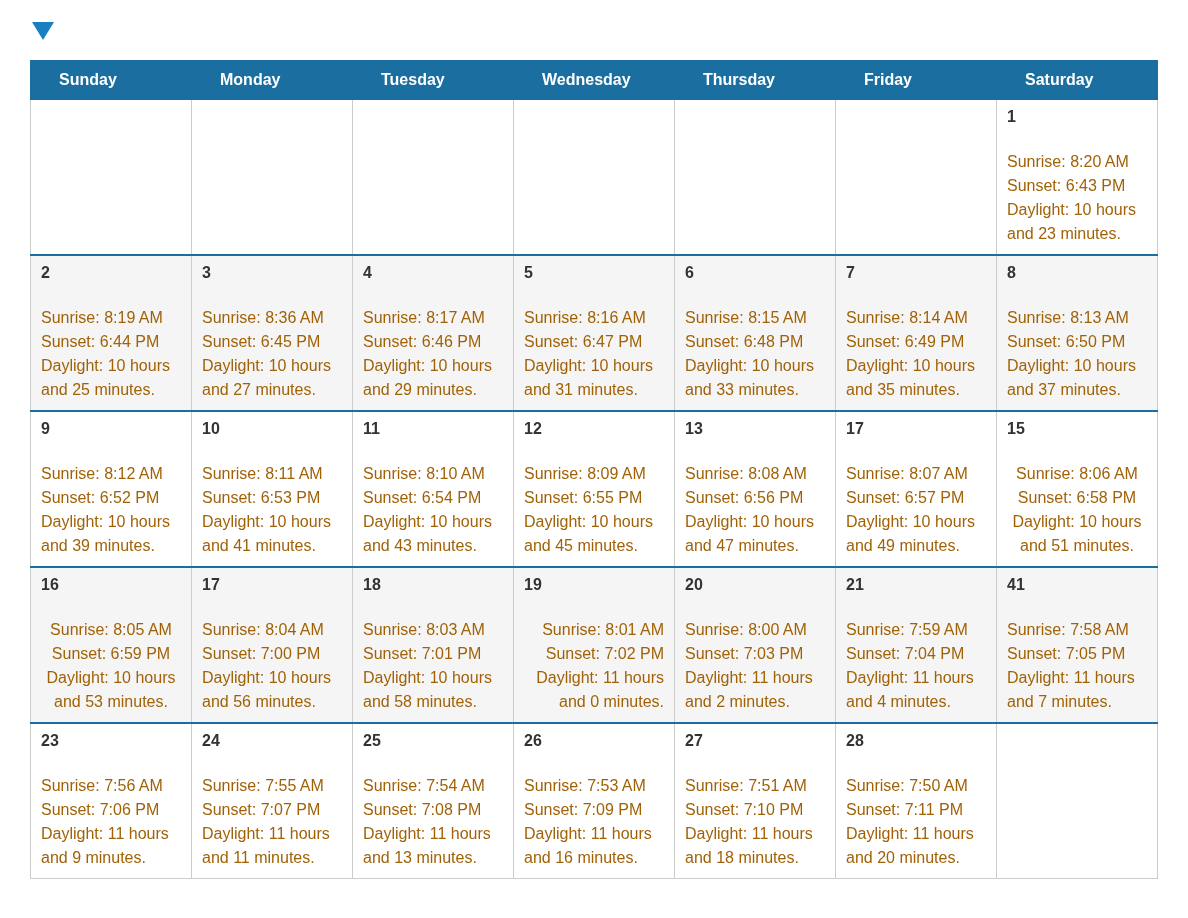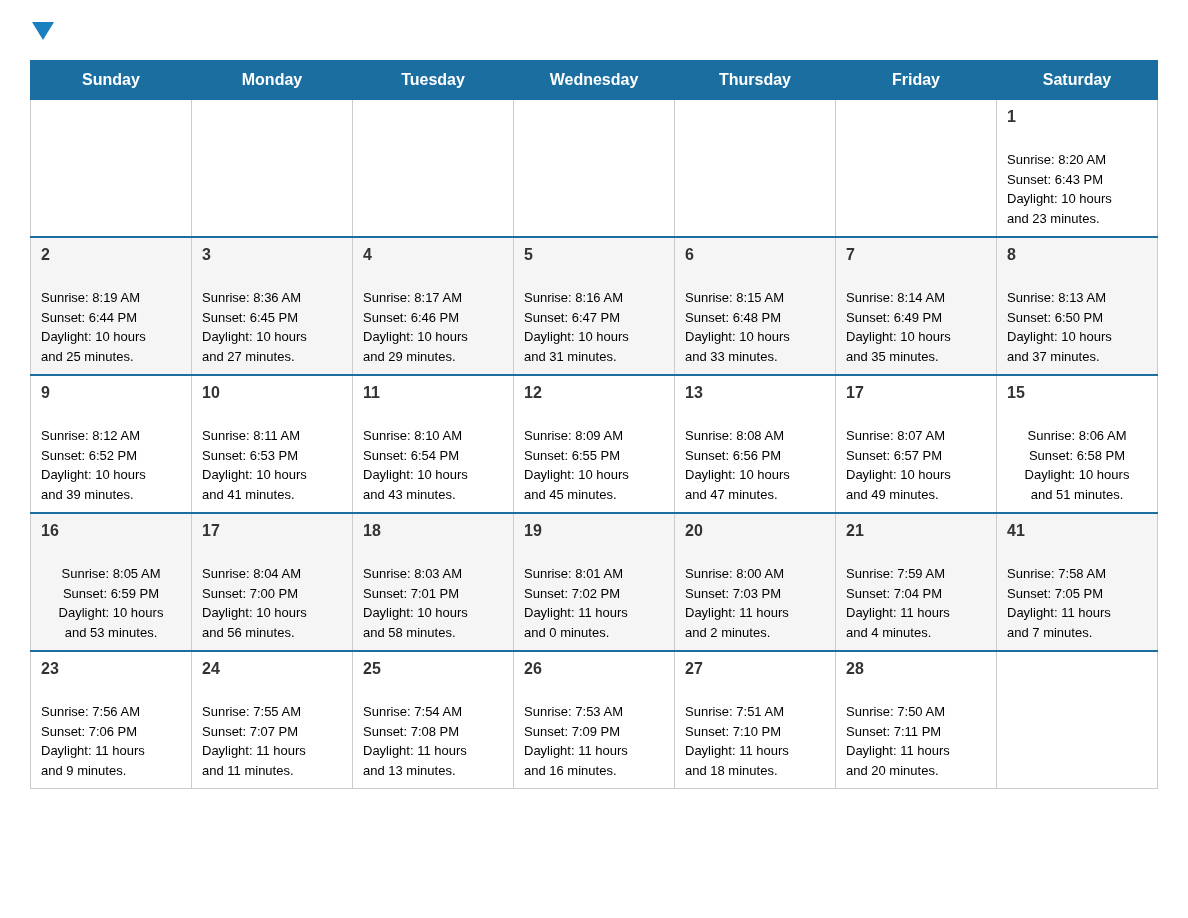--- a/index.html
+++ b/index.html
@@ -48,22 +48,22 @@
     }
     .calendar {
       width: 100%;
       border-collapse: collapse;
     }
     .calendar th {
       background-color: #1a6fa0;
       color: #fff;
       font-size: 16px;
       font-weight: bold;
-      padding: 10px 12px;
-      text-align: center;
+      padding: 10px 28px;
+      text-align: left;
       border: 1px solid #1a6fa0;
     }
     .calendar td {
       vertical-align: top;
       padding: 8px 10px;
       border: 1px solid #ccc;
       width: 14.28%;
       min-height: 100px;
       background: #fff;
     }
@@ -71,22 +71,22 @@
       background: #f5f5f5;
     }
     .day-number {
       font-size: 16px;
       font-weight: bold;
       color: #333;
       display: block;
       margin-bottom: 4px;
     }
     .day-info {
-      font-size: 13px;
-      color: #000000;
+      font-size: 16px;
+      color: #a16207;
       line-height: 1.5;
       margin-top: 24px;
     }
     .empty-cell {
       background: #f9f9f9;
     }
     .row-separator td {
       border-top: 2px solid #1a6fa0;
     }
   </style>
@@ -258,21 +258,21 @@
         </td>
         <td>
           <span class="day-number">18</span>
           <div class="day-info" style="white-space: pre-line;">Sunrise: 8:03 AM
 Sunset: 7:01 PM
 Daylight: 10 hours
 and 58 minutes.</div>
         </td>
         <td>
           <span class="day-number">19</span>
-          <div class="day-info" style="white-space: pre-line;">Sunrise: 8:01 AM
+          <div class="day-info" style="white-space: pre-line; text-align: right;">Sunrise: 8:01 AM
 Sunset: 7:02 PM
 Daylight: 11 hours
 and 0 minutes.</div>
         </td>
         <td>
           <span class="day-number">20</span>
           <div class="day-info" style="white-space: pre-line;">Sunrise: 8:00 AM
 Sunset: 7:03 PM
 Daylight: 11 hours
 and 2 minutes.</div>

